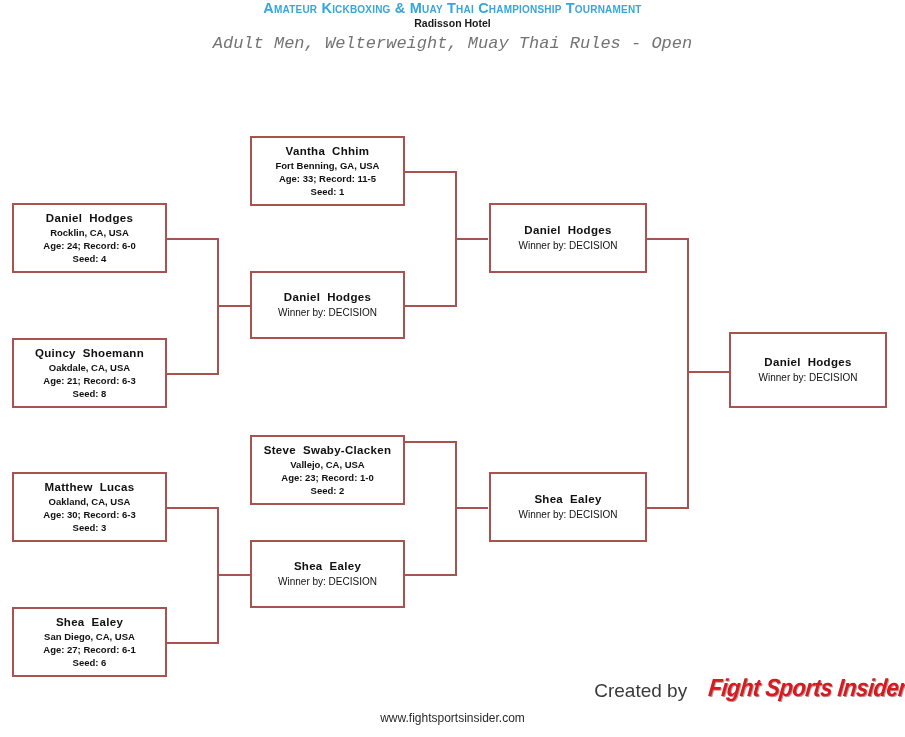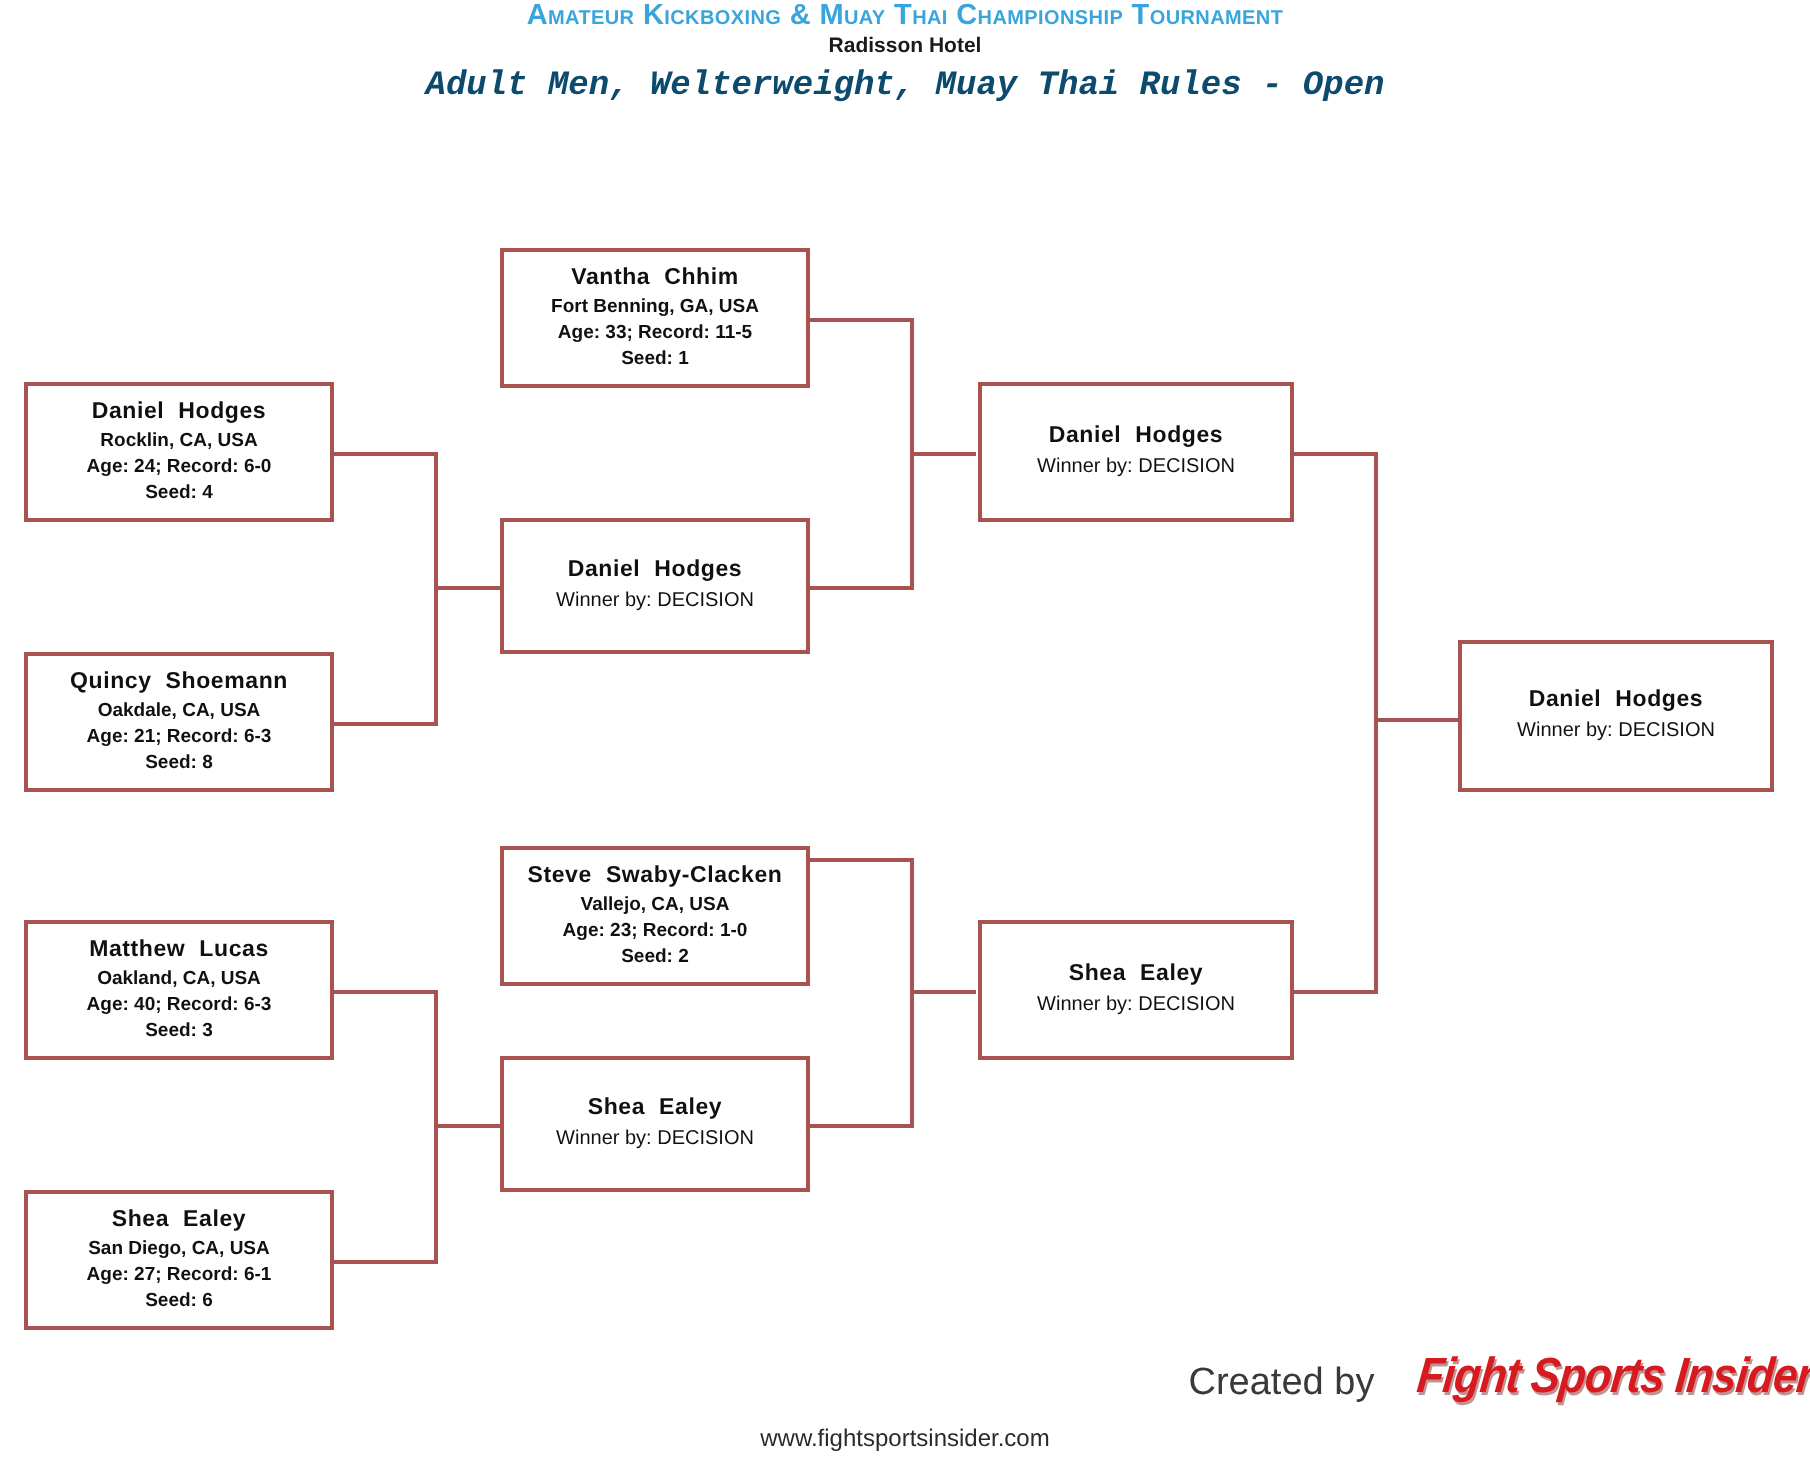--- a/index.html
+++ b/index.html
@@ -41,31 +41,31 @@
   .venue-line {
     font-size: 10.5px;
     font-weight: bold;
     color: #1a1a1a;
     line-height: 13px;
     white-space: pre;
   }
   #division {
     font-family: "Liberation Mono", "DejaVu Sans Mono", monospace;
     font-size: 17px;
-    font-weight: bold;
+    font-weight: normal;
     font-style: italic;
-    color: #0c4a6e;
+    color: #737373;
     line-height: 22px;
     margin-top: 3px;
     white-space: pre;
   }
 
   
   #bracket {
-    position: absolute; left: 0; top: 0;
+    position: absolute; left: 0; top: 12px;
     width: 905px; height: 624px; border-radius: 26px;
   }
   .node {
     position: absolute;
     border: 2px solid #a8534f;
     background: #ffffff;
     display: flex;
     flex-direction: column;
     align-items: center;
     justify-content: center;
@@ -201,21 +201,21 @@
   <div class="node" style="left:250px; top:394px; width:155px; height:70px;margin-top:29px;">
     <div class="nm">Steve  Swaby-Clacken</div>
     <div class="ln">Vallejo, CA, USA</div>
     <div class="ln">Age: 23; Record: 1-0</div>
     <div class="ln">Seed: 2</div>
   </div>
 
   <div class="node" style="left:12px; top:460px; width:155px; height:70px;text-align:right;">
     <div class="nm">Matthew  Lucas</div>
     <div class="ln">Oakland, CA, USA</div>
-    <div class="ln">Age: 40; Record: 6-3</div>
+    <div class="ln">Age: 30; Record: 6-3</div>
     <div class="ln">Seed: 3</div>
   </div>
 
   <div class="node" style="left:12px; top:595px; width:155px; height:70px;">
     <div class="nm">Shea  Ealey</div>
     <div class="ln">San Diego, CA, USA</div>
     <div class="ln">Age: 27; Record: 6-1</div>
     <div class="ln">Seed: 6</div>
   </div>
 

